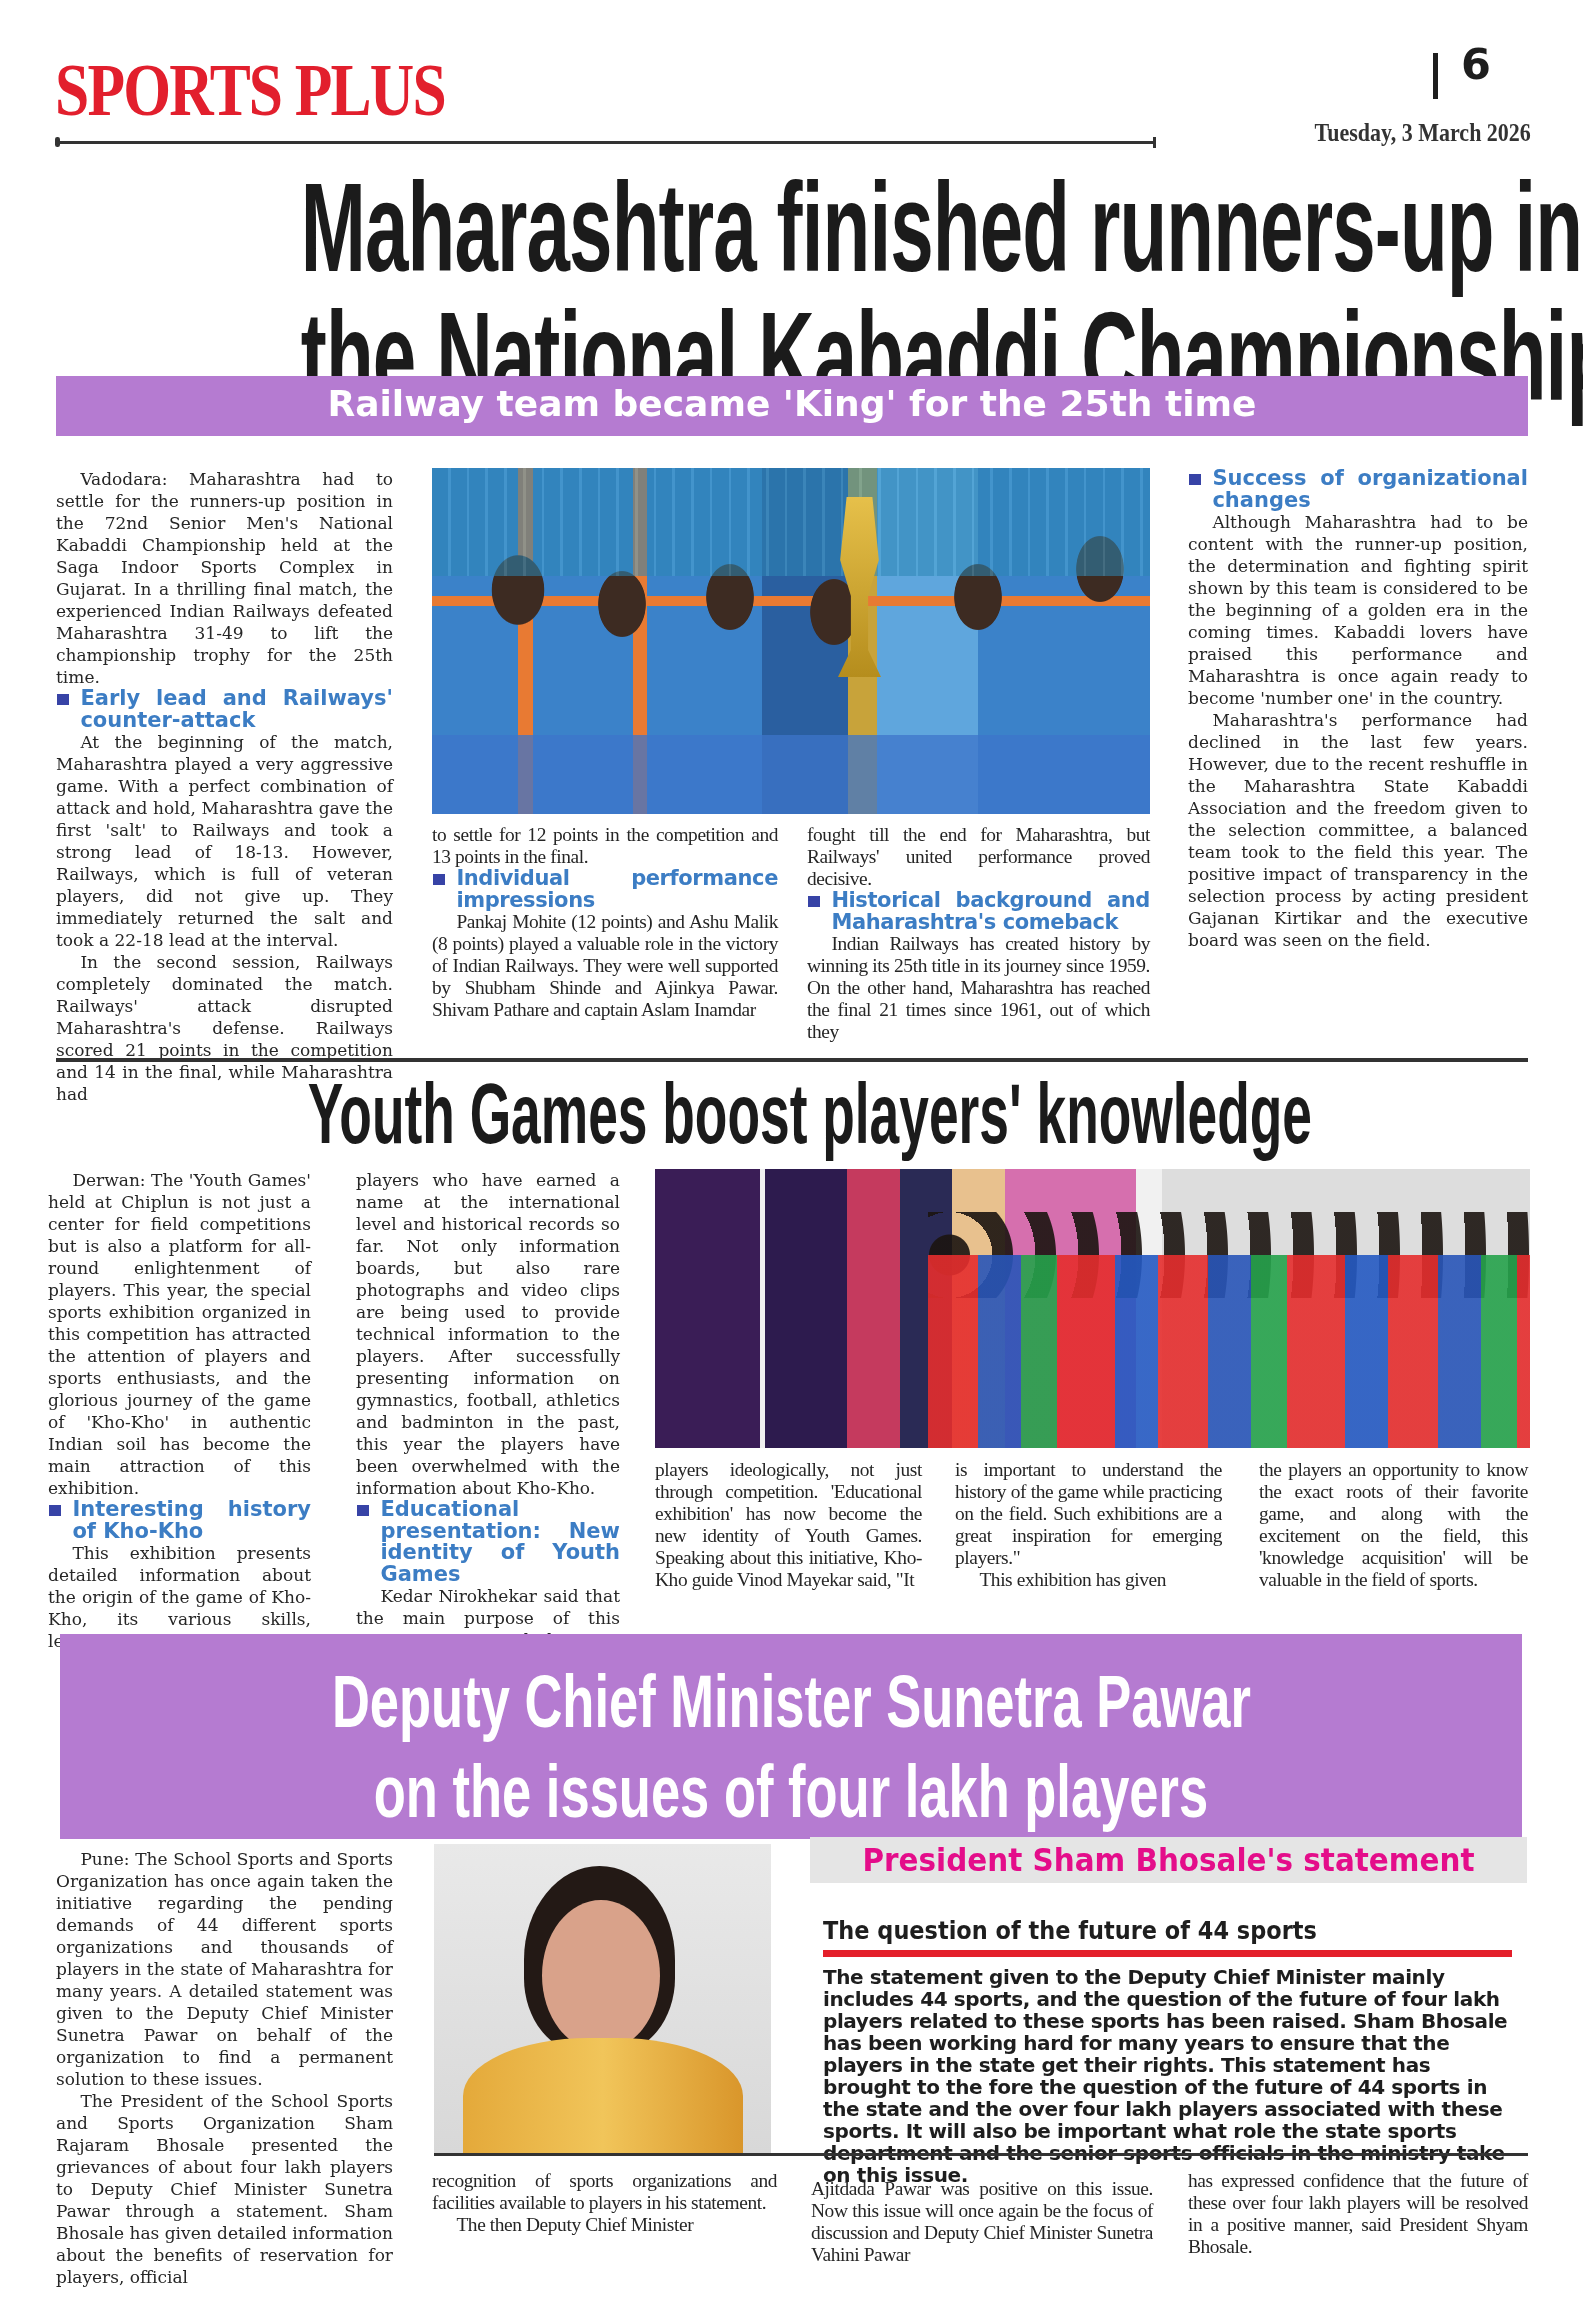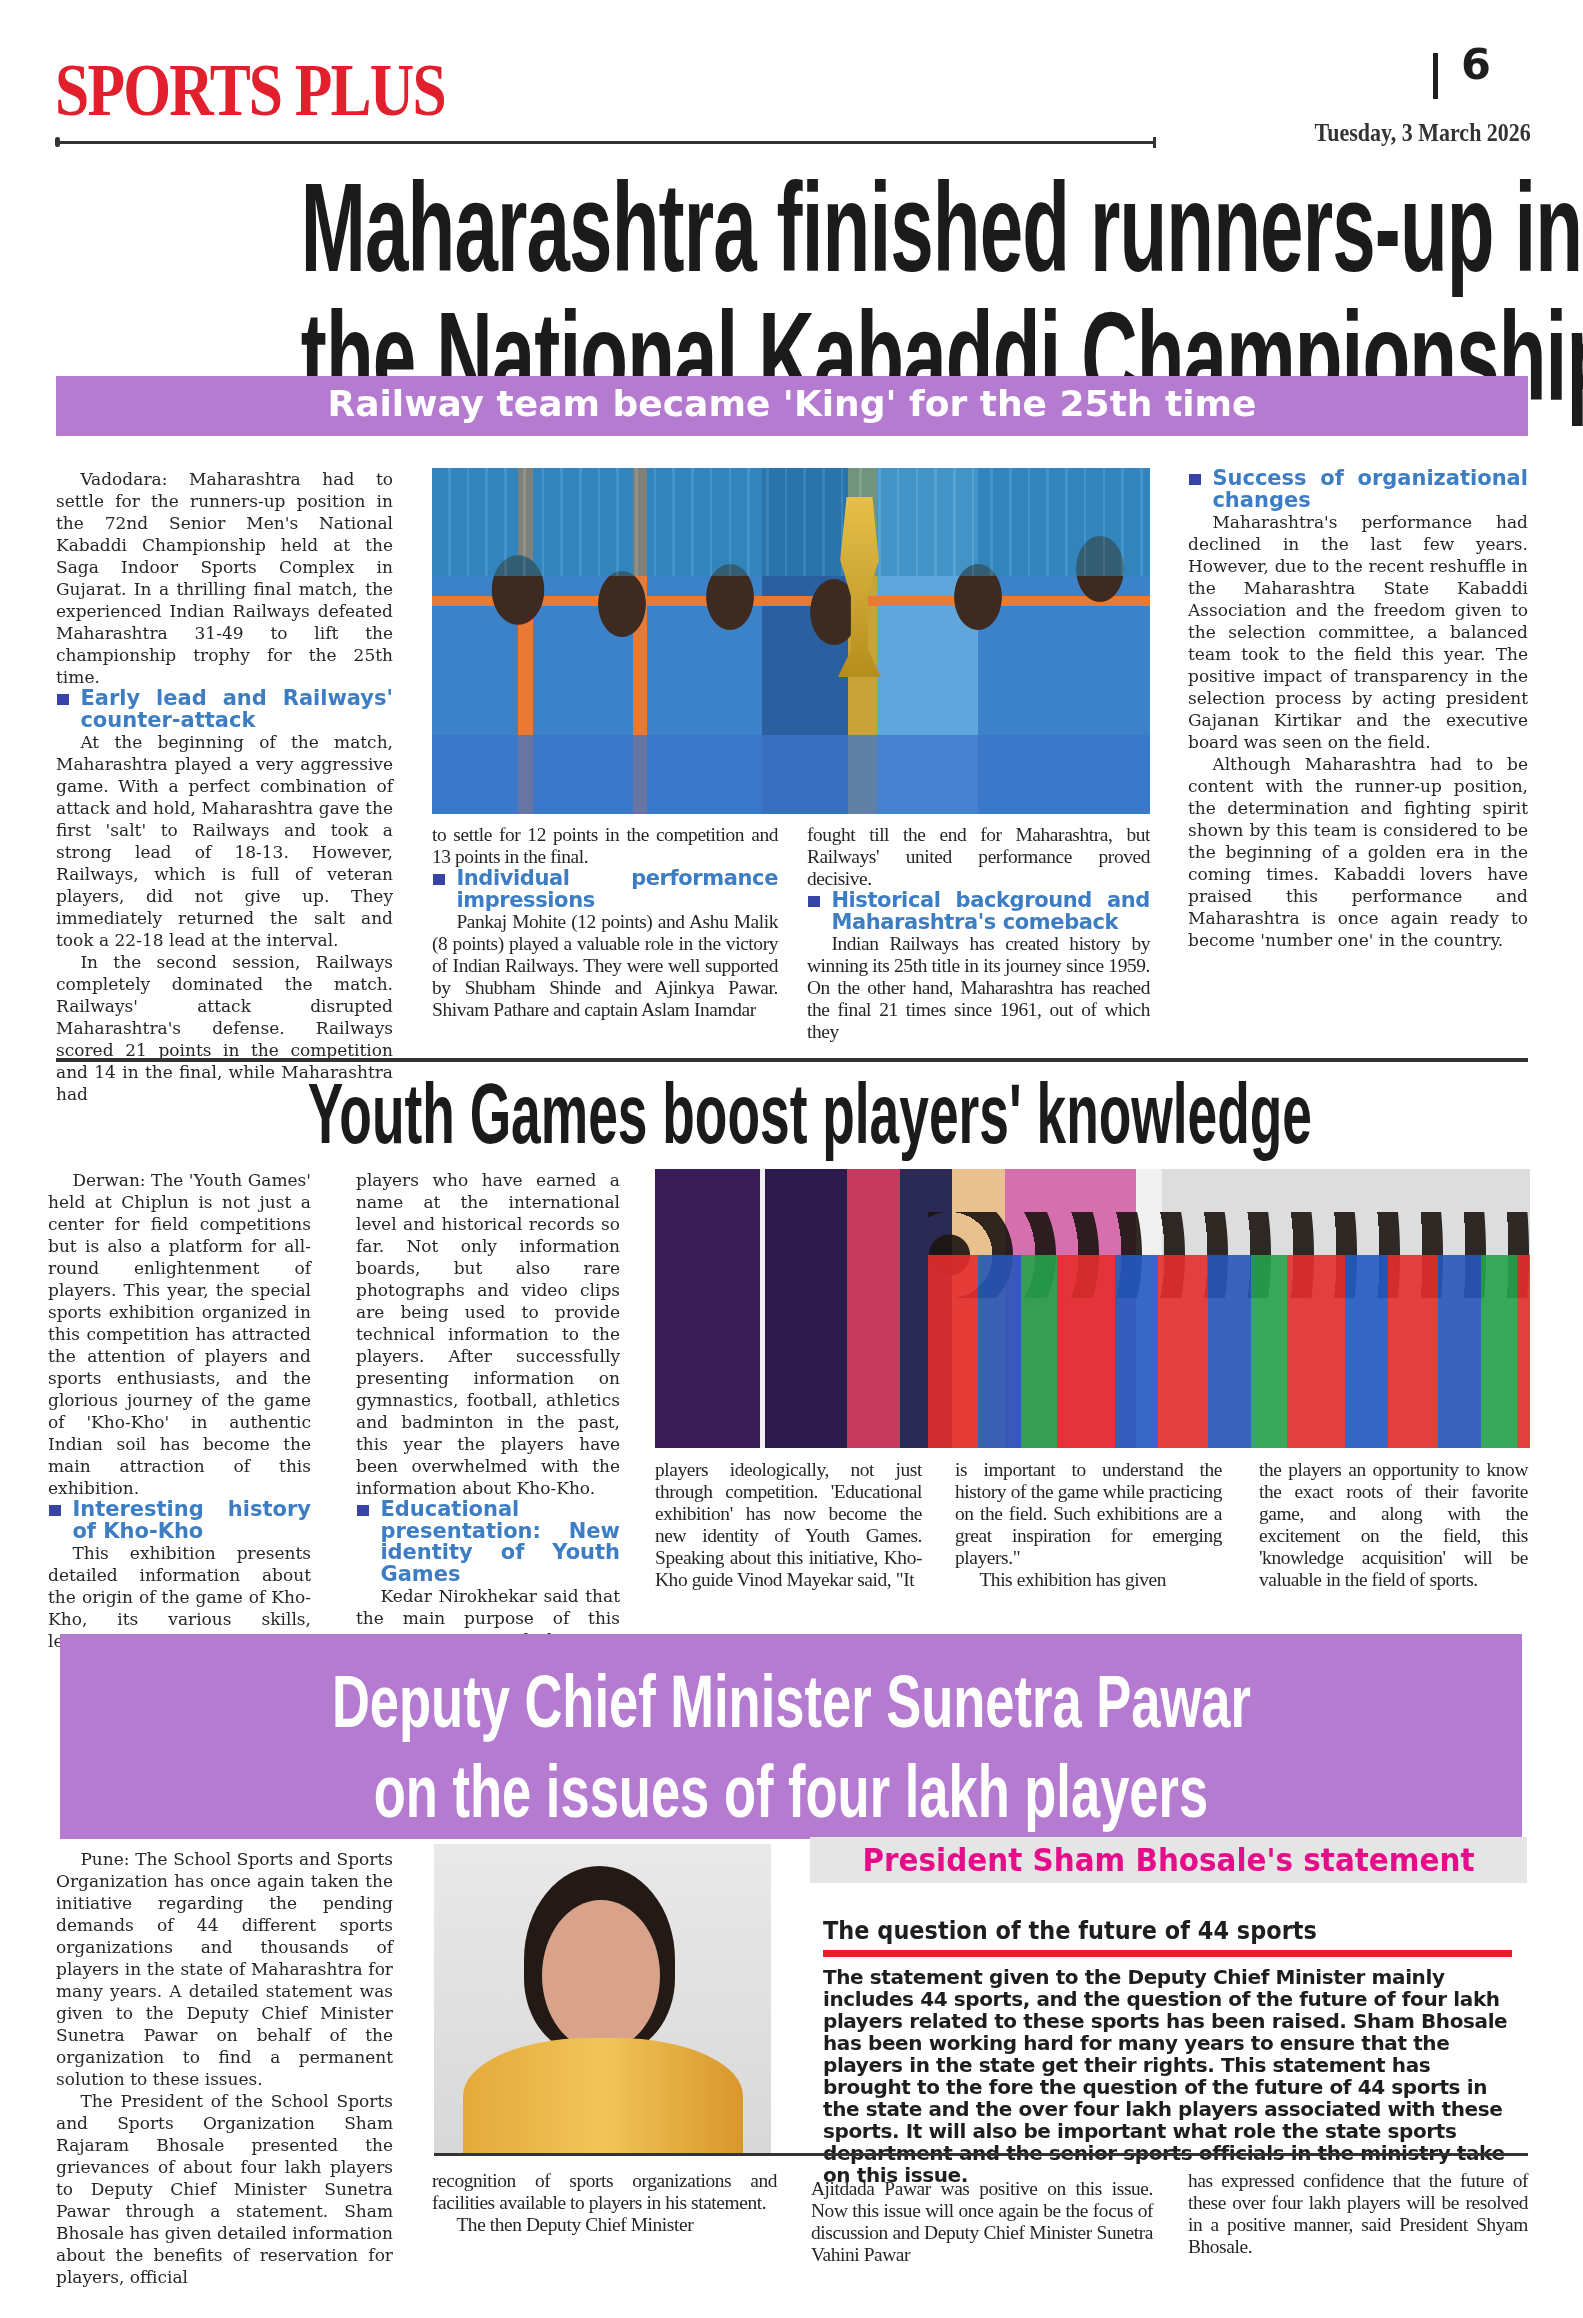--- a/index.html
+++ b/index.html
@@ -135,22 +135,22 @@
 </div>
 
 <div class="col condensed" style="left:807px; top:824px; width:343px;">
   <p class="noindent">fought till the end for Maharashtra, but Railways' united performance proved decisive.</p>
   <div class="subhead">Historical background and Maharashtra's comeback</div>
   <p>Indian Railways has created history by winning its 25th title in its journey since 1959. On the other hand, Maharashtra has reached the final 21 times since 1961, out of which they</p>
 </div>
 
 <div class="col" style="left:1188px; top:468px; width:340px;">
   <div class="subhead">Success of organizational changes</div>
+  <p>Although Maharashtra had to be content with the runner-up position, the determination and fighting spirit shown by this team is considered to be the beginning of a golden era in the coming times. Kabaddi lovers have praised this performance and Maharashtra is once again ready to become 'number one' in the country.</p>
   <p>Maharashtra's performance had declined in the last few years. However, due to the recent reshuffle in the Maharashtra State Kabaddi Association and the freedom given to the selection committee, a balanced team took to the field this year. The positive impact of transparency in the selection process by acting president Gajanan Kirtikar and the executive board was seen on the field.</p>
-  <p>Although Maharashtra had to be content with the runner-up position, the determination and fighting spirit shown by this team is considered to be the beginning of a golden era in the coming times. Kabaddi lovers have praised this performance and Maharashtra is once again ready to become 'number one' in the country.</p>
 </div>
 
 <div class="section-rule"></div>
 
 <div class="headline h2">
   <span class="sq">Youth Games boost players' knowledge</span>
 </div>
 
 <div class="col" style="left:48px; top:1169px; width:263px;">
   <p>Derwan: The 'Youth Games' held at Chiplun is not just a center for field competitions but is also a platform for all-round enlightenment of players. This year, the special sports exhibition organized in this competition has attracted the attention of players and sports enthusiasts, and the glorious journey of the game of 'Kho-Kho' in authentic Indian soil has become the main attraction of this exhibition.</p>

